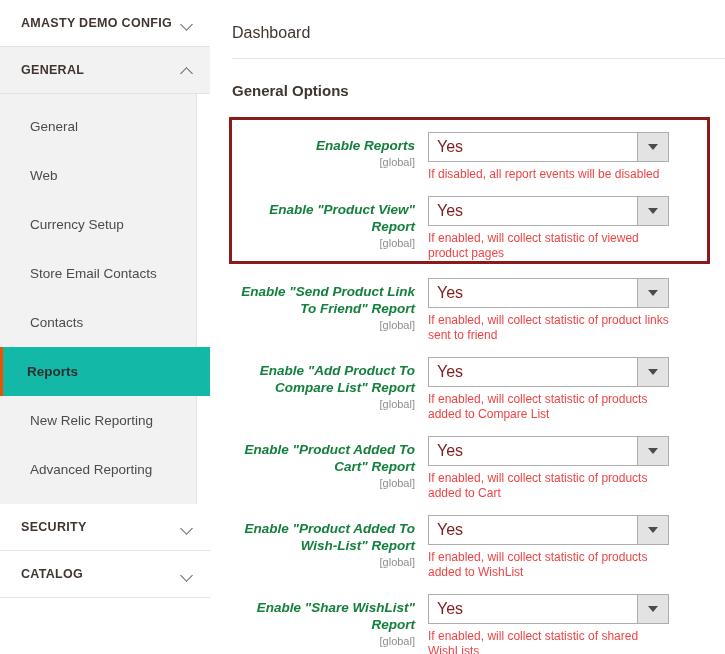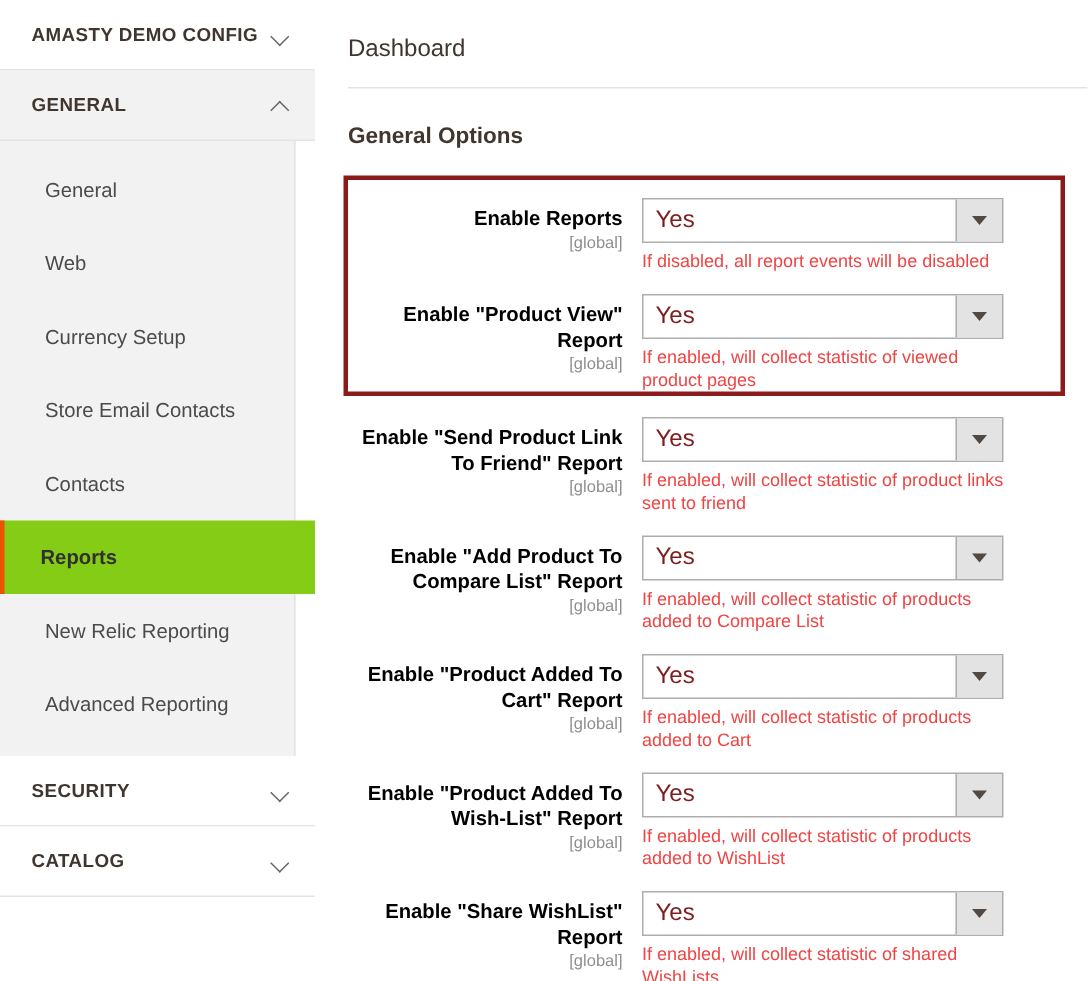--- a/index.html
+++ b/index.html
@@ -84,21 +84,21 @@
     display: flex;
     align-items: center;
     padding-left: 27px;
     font-size: 13.5px;
     color: #4b4b4b;
     cursor: pointer;
     border-left: 3px solid transparent;
     margin-left: 0;
   }
   .sub-item.active {
-    background: #84cc16;
+    background: #14b8a6;
     border-left: 3px solid #eb5202;
     font-weight: bold;
     color: #303030;
     width: 210px;
     padding-left: 24px;
     position: relative;
     z-index: 2;
   }
 
   
@@ -149,24 +149,25 @@
   }
   .field-label {
     width: 196px;
     flex: 0 0 196px;
     text-align: right;
     padding-top: 7px;
     padding-right: 13px;
   }
   .label-text {
     font-size: 13.5px;
-    color: #000000;
+    color: #15803d;
     font-weight: bold;
     line-height: 17px;
     display: block;
+    font-style: italic;
   }
   .scope {
     display: block;
     font-size: 11px;
     color: #8f8f8f;
     font-weight: normal;
     line-height: 15px;
     margin-top: 1px;
   }
   .field-ctrl {

